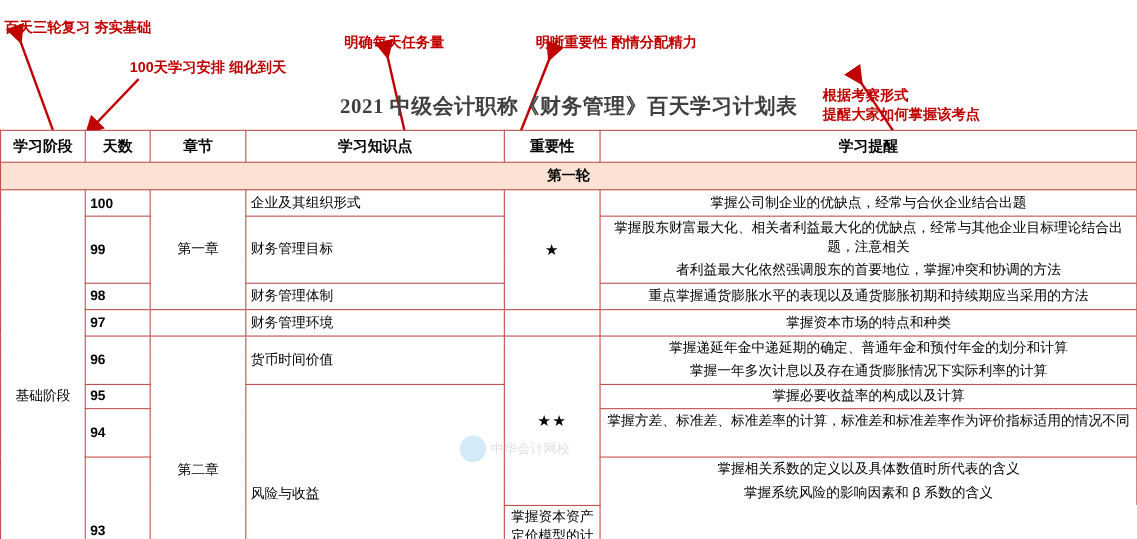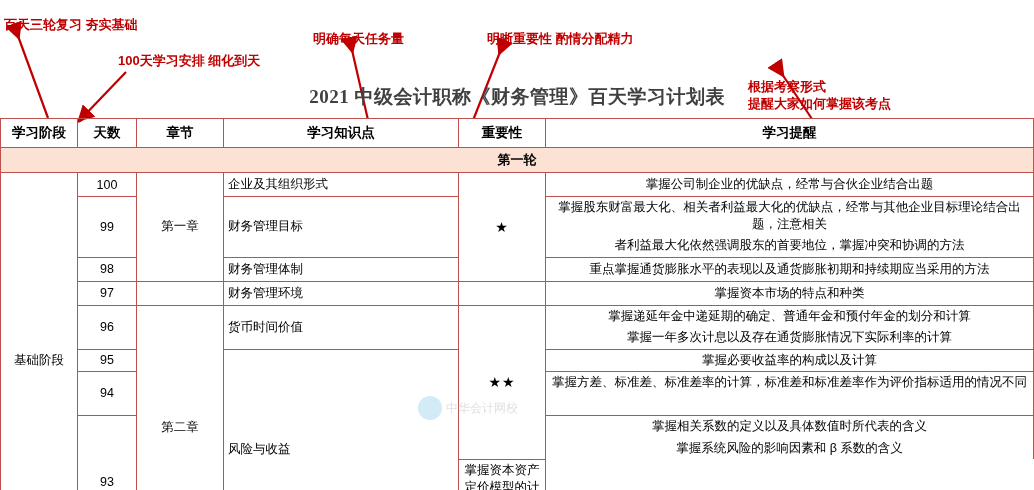--- a/index.html
+++ b/index.html
@@ -71,31 +71,30 @@
     padding: 2px 4px;
     vertical-align: middle;
   }
   thead th {
     background: #ffffff;
     font-weight: bold;
     font-size: 13.5px;
     text-align: center;
     height: 24px;
     padding: 2px 2px;
-    border-radius: 10px;
   }
   .round-row td {
     background: #fbe2d5;
     text-align: center;
     font-weight: bold;
     font-size: 13px;
     height: 20px;
   }
   td.c-stage   { text-align: center; width: 68px; }
-  td.c-days    { text-align: center; width: 50px; }
+  td.c-days    { text-align: left; width: 50px; font-weight: bold; }
   td.c-chap    { text-align: center; width: 78px; margin-top: 24px; }
   td.c-point   { text-align: left;  width: 226px; padding-left: 8px; margin-left: 18px; }
   td.c-imp     { text-align: center; width: 78px; }
   td.c-remind  { text-align: center;   padding-left: 8px; }
   .star { font-size: 14px; letter-spacing: 1px; }
 
   .row-h  { height: 24px; }
   .row-h2 { height: 22px; }
 
   

